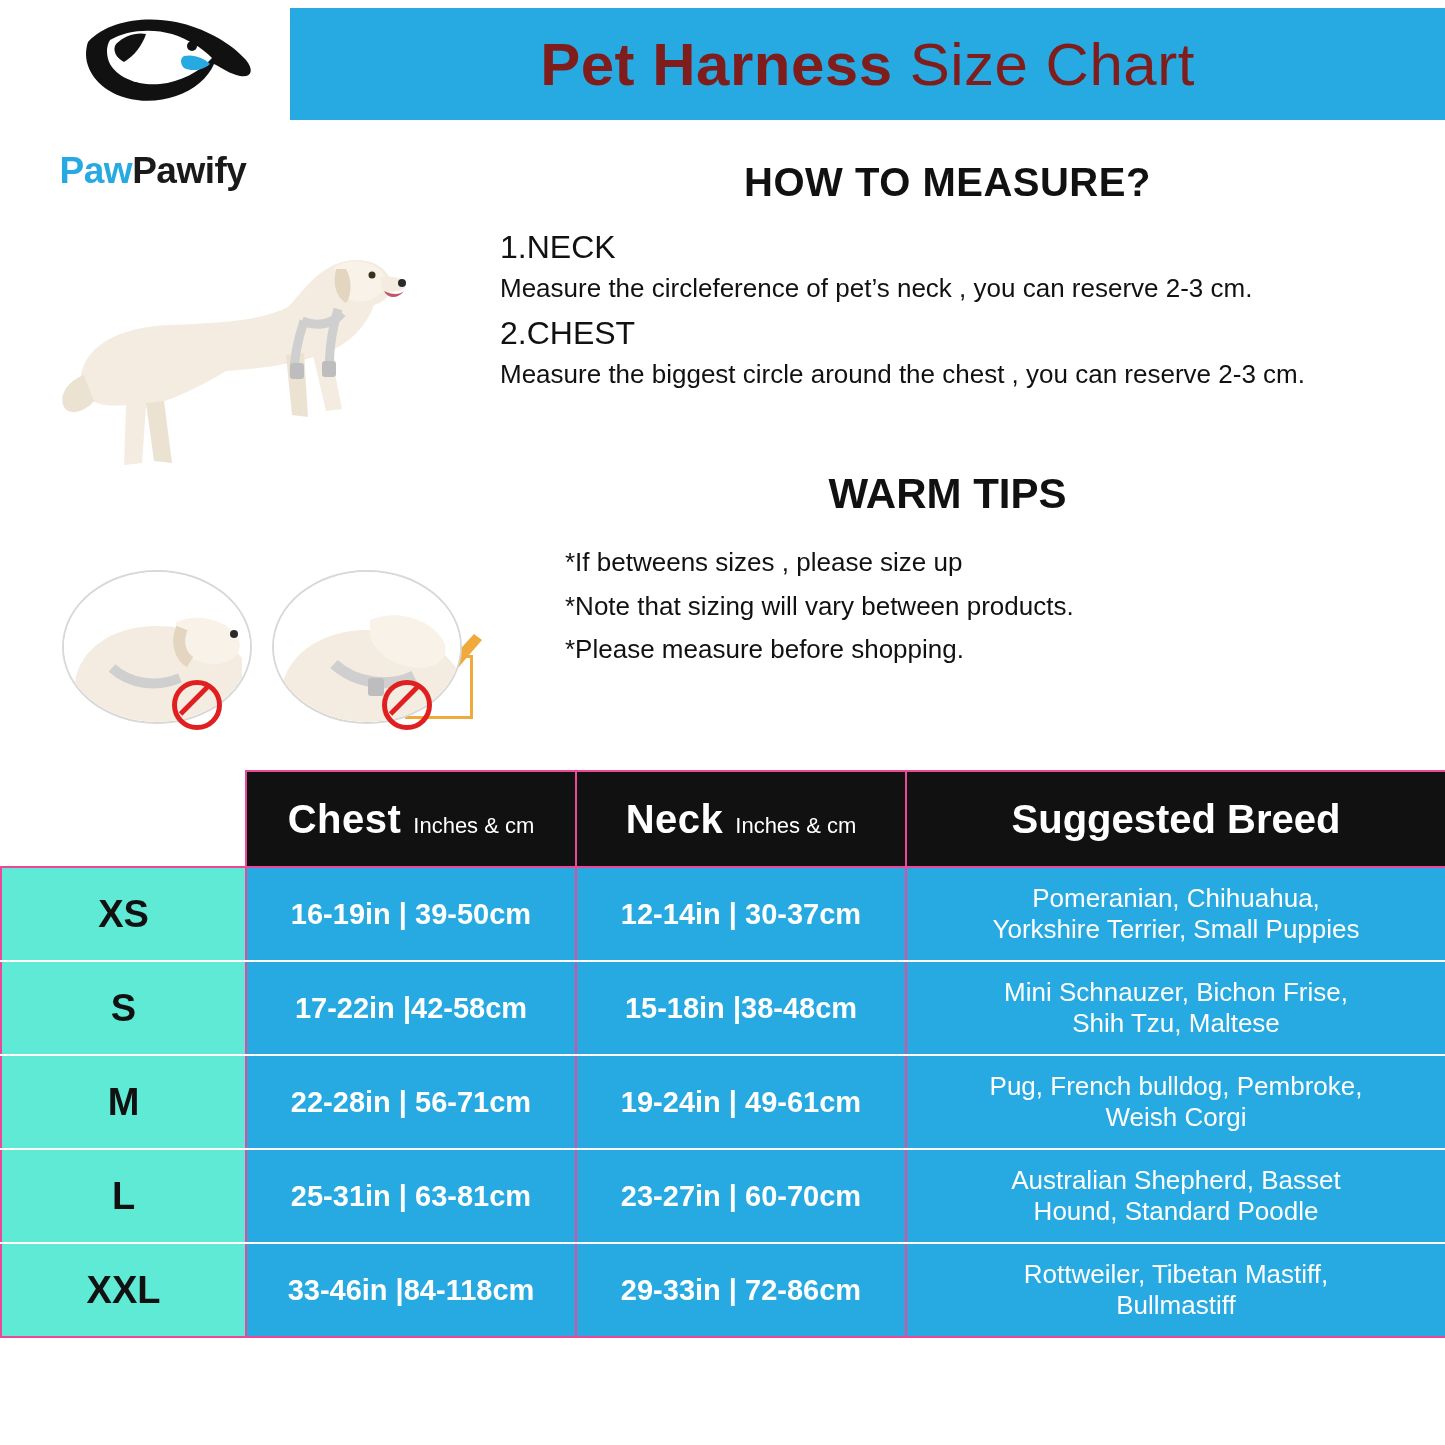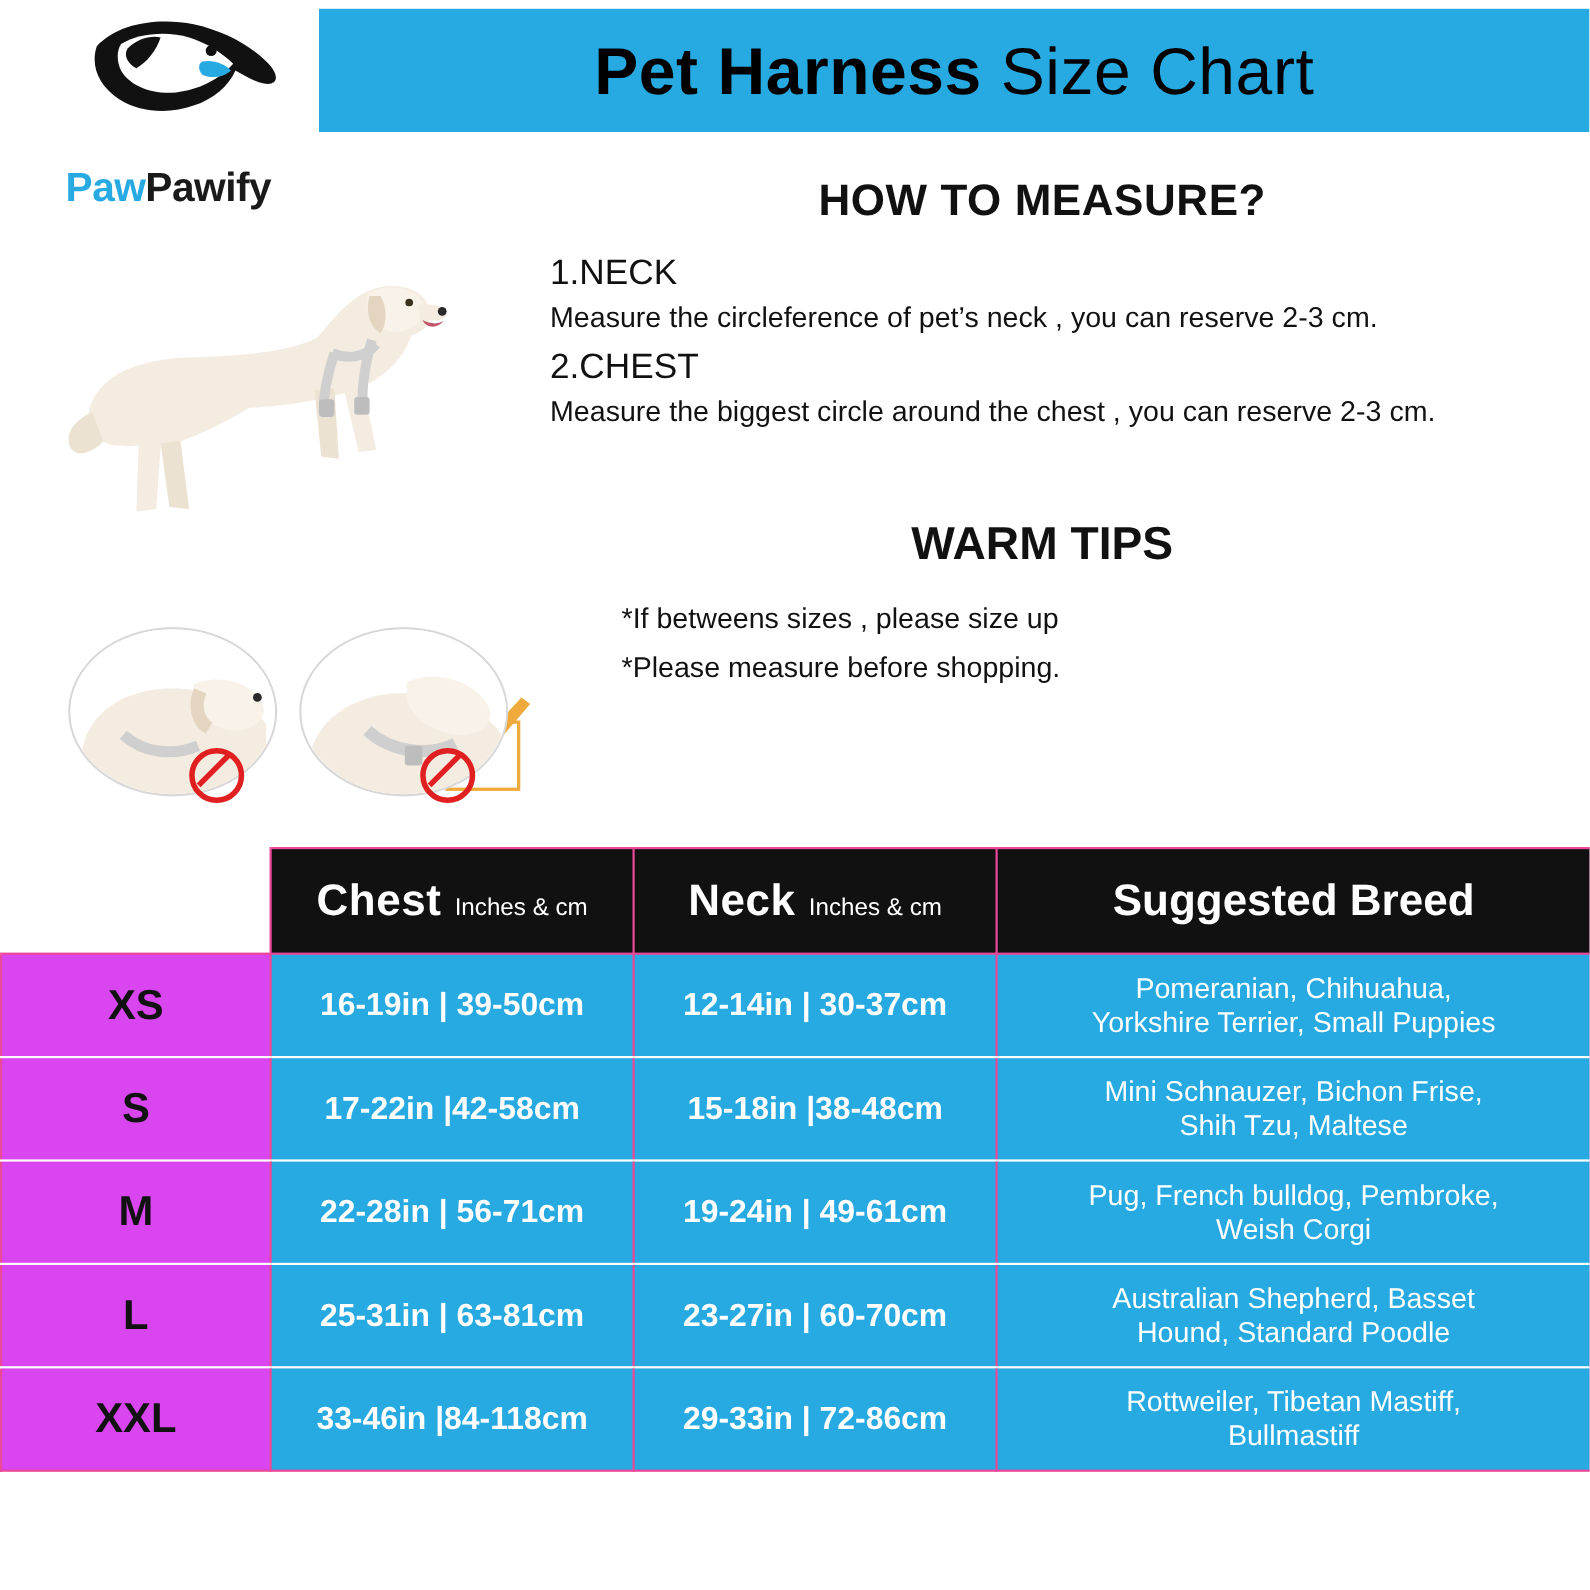--- a/index.html
+++ b/index.html
@@ -30,21 +30,21 @@
     height: 112px;
     background: #27a9e1;
     display: flex;
     align-items: center;
     justify-content: center;
   }
   .header-title {
     font-size: 60px;
     letter-spacing: 0.5px;
     white-space: nowrap;
-    color: #000000;
+    color: #7f1d1d;
   }
   .header-title .bold {
     font-weight: bold;
   }
   .header-title .light {
     font-weight: normal;
   }
 
   
   .logo-block {
@@ -219,21 +219,21 @@
   }
   .hdr-sub {
     font-size: 22px;
     font-weight: normal;
   }
   .hdr-breed {
     font-size: 40px;
     font-weight: bold;
   }
   td.size-cell {
-    background: #d946ef;
+    background: #5eead4;
     color: #111111;
     font-size: 38px;
     font-weight: bold;
     height: 92px;
     border-left: 2px solid #ffffff;
   }
   td.val-cell {
     background: #27a9e1;
     color: #ffffff;
     font-size: 29px;
@@ -282,20 +282,21 @@
   <div class="section-title">HOW TO MEASURE?</div>
   <div class="howto-head">1.NECK</div>
   <div class="howto-line">Measure the circleference of pet’s neck , you can reserve 2-3 cm.</div>
   <div class="howto-head">2.CHEST</div>
   <div class="howto-line">Measure the biggest circle around the chest , you can reserve 2-3 cm.</div>
 </div>
 
 <div class="warm">
   <div class="warm-title">WARM TIPS</div>
   <div class="warm-line">*If betweens sizes , please size up</div>
+  <div class="warm-line">*Note that sizing will vary between products.</div>
   <div class="warm-line">*Please measure before shopping.</div>
 </div>
 
 <div class="dog-area">
   <div class="dog-main">
     <svg viewBox="0 0 360 290" width="360" height="290" aria-hidden="true">
 
       <path d="M30 150 C30 110 70 92 120 90 C170 88 210 86 238 72 C250 60 262 40 284 30 C306 20 330 26 338 40 C346 54 338 66 324 70 C316 92 300 108 276 118 C250 128 210 134 176 136 C150 152 120 166 96 172 L92 228 L74 230 L76 170 C56 172 36 170 30 150 Z" fill="#f4ece0"></path>
       <path d="M96 168 L104 226 L122 228 L114 166 Z" fill="#ece2d2"></path>
       <path d="M236 120 L242 180 L258 182 L254 118 Z" fill="#ece2d2"></path>

